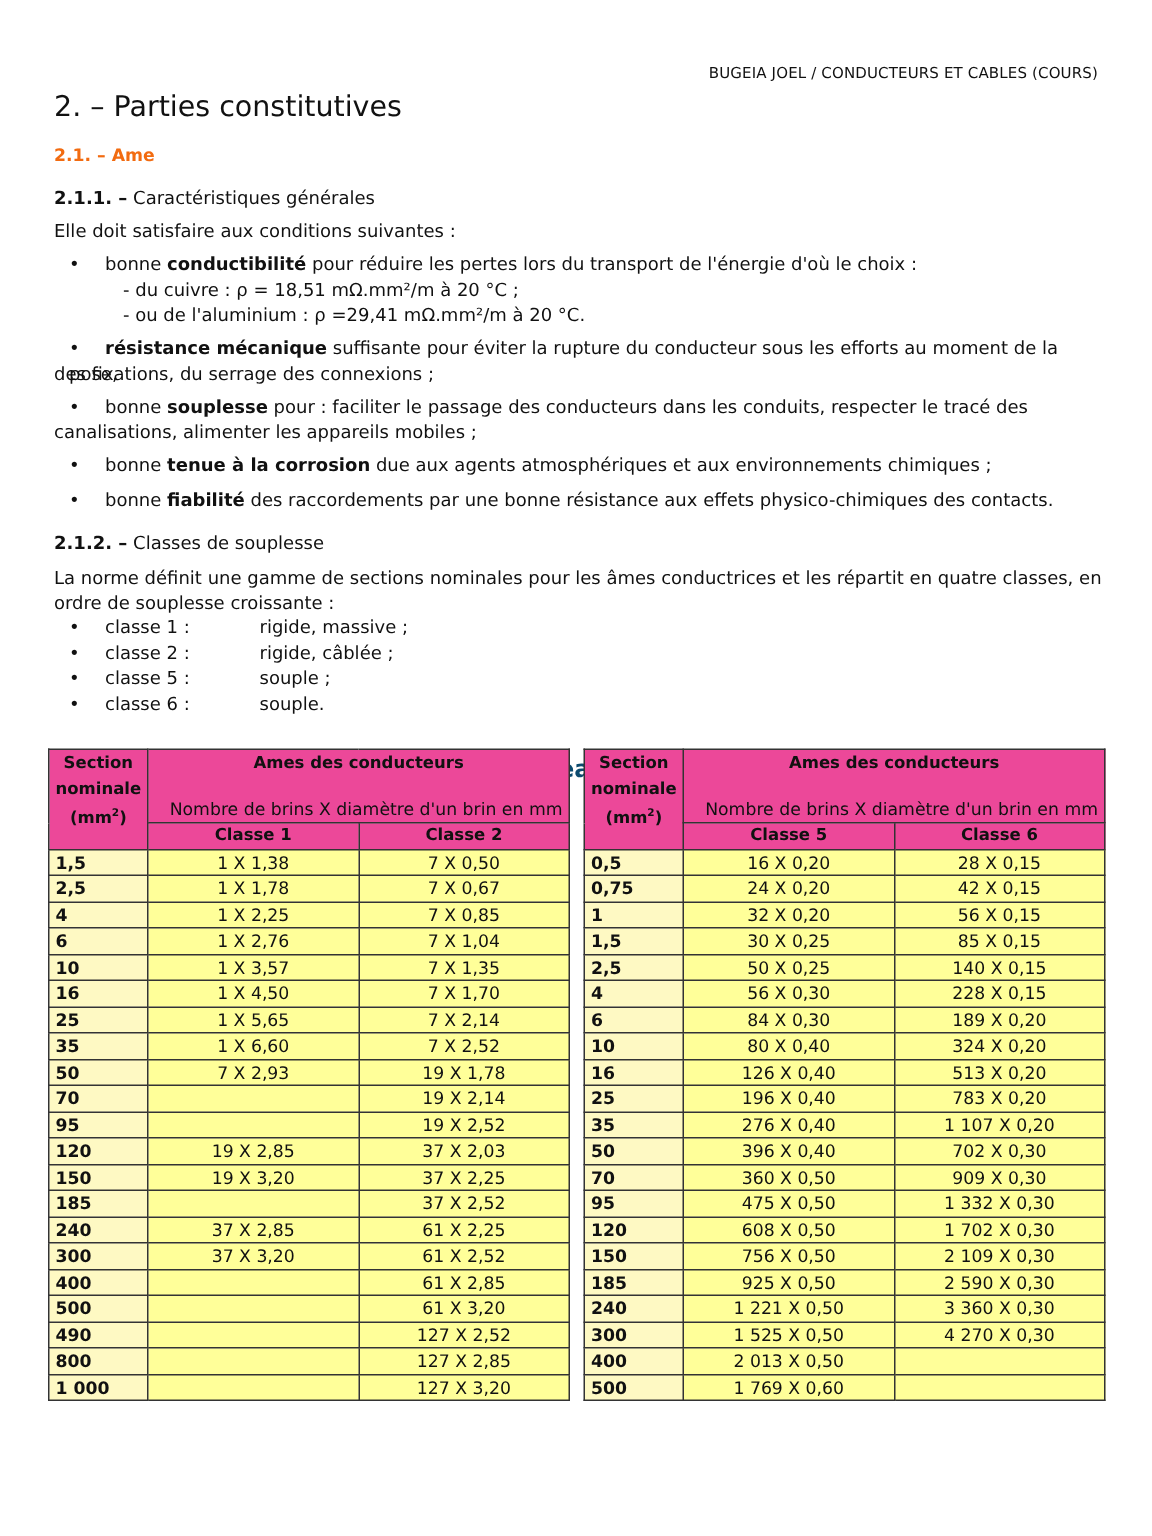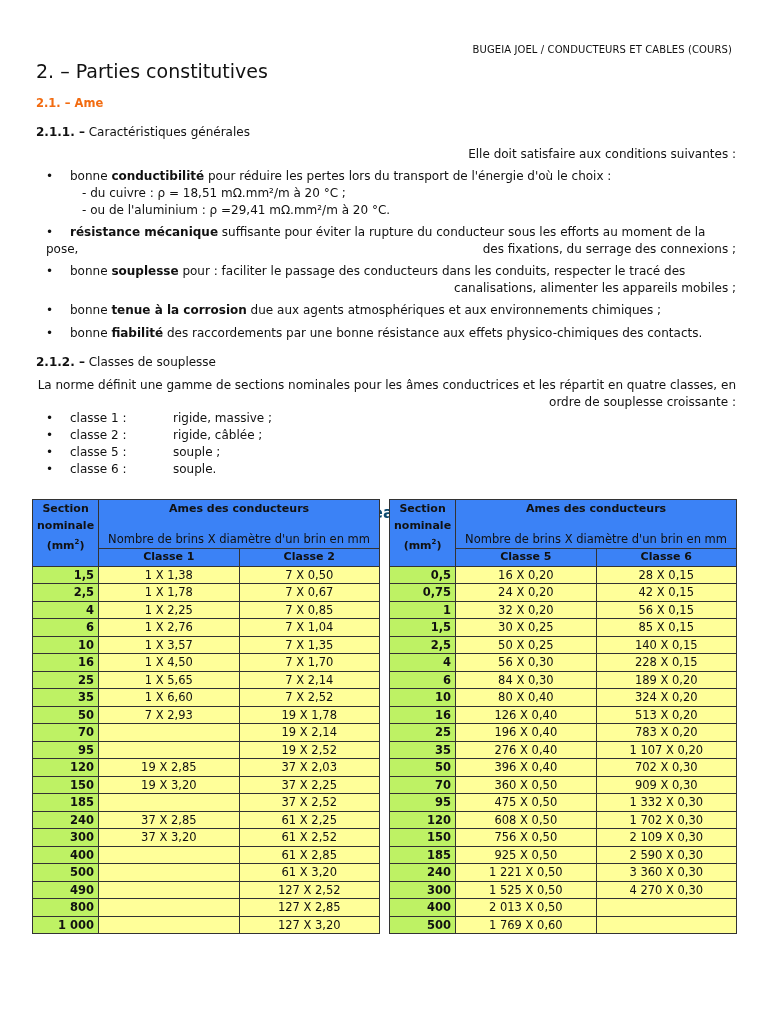--- a/index.html
+++ b/index.html
@@ -3,35 +3,35 @@
 <meta charset="utf-8">
 <style>
   html, body { margin:0; padding:0; background:#ffffff; }
   body { width:768px; height:1024px; position:relative; overflow:hidden;
          font-family:"DejaVu Sans", sans-serif; color:#111; }
   .hdr { position:absolute; top:44px; right:36px; font-size:10px; letter-spacing:0.1px;text-align:center; }
   .h2 { position:absolute; left:36px; top:60px; font-size:19px; }
   .h3 { position:absolute; left:36px; top:96px; font-size:11.5px; font-weight:bold; color:#f26b10; }
   .h4 { position:absolute; left:36px; font-size:12px; }
   .h4 b { font-weight:bold; }
-  .p { position:absolute; left:36px; font-size:12px; line-height:17px; width:700px;text-align:right; }
+  .p { position:absolute; left:36px; font-size:12px; line-height:17px; width:700px; }
   .bul { position:absolute; left:46px; font-size:12px; line-height:17px; width:690px; }
   .bul .dot { display:inline-block; width:24px; }
   .sub { position:absolute; left:82px; font-size:12px; line-height:17px; }
   .cls { position:absolute; left:46px; font-size:12px; line-height:17px; }
   .cls .dot { display:inline-block; width:24px; }
   .cls .k { display:inline-block; width:103px; }
   .cap { position:absolute; right:36px; top:503px; font-size:16px; color:#0c4a6e; }
   .cap b { font-weight:bold; }
   table.t { position:absolute; top:499px; border-collapse:collapse; font-size:11.5px; }
   table.t td, table.t th { border:1px solid #333; padding:0 4px; height:16.5px; line-height:16px; }
-  table.t th { background:#3b82f6; font-weight:bold; font-size:11px; }
-  table.t td.sec { background:#bef264; font-weight:bold; text-align:right; width:52px;margin-left:35px; }
+  table.t th { background:#ec4899; font-weight:bold; font-size:11px; }
+  table.t td.sec { background:#fef9c3; font-weight:bold; text-align:left; width:52px;margin-left:35px; }
   table.t td.v { background:#ffff99; text-align:center; width:134px; }
-  table.t .hsub { font-weight:normal; font-size:11.5px; }
+  table.t .hsub { font-weight:normal; font-size:11.5px;text-align:right; }
   table.t .sechd { text-align:center; vertical-align:top; line-height:17px; }
   #t1 { left:32px; width:348px; }
   #t2 { left:389px; width:348px; }
   sup { font-size:7px; }
 </style>
 </head>
 <body>
 
 <div class="hdr">BUGEIA JOEL / CONDUCTEURS ET CABLES (COURS)</div>
 <div class="h2">2. – Parties constitutives</div>

